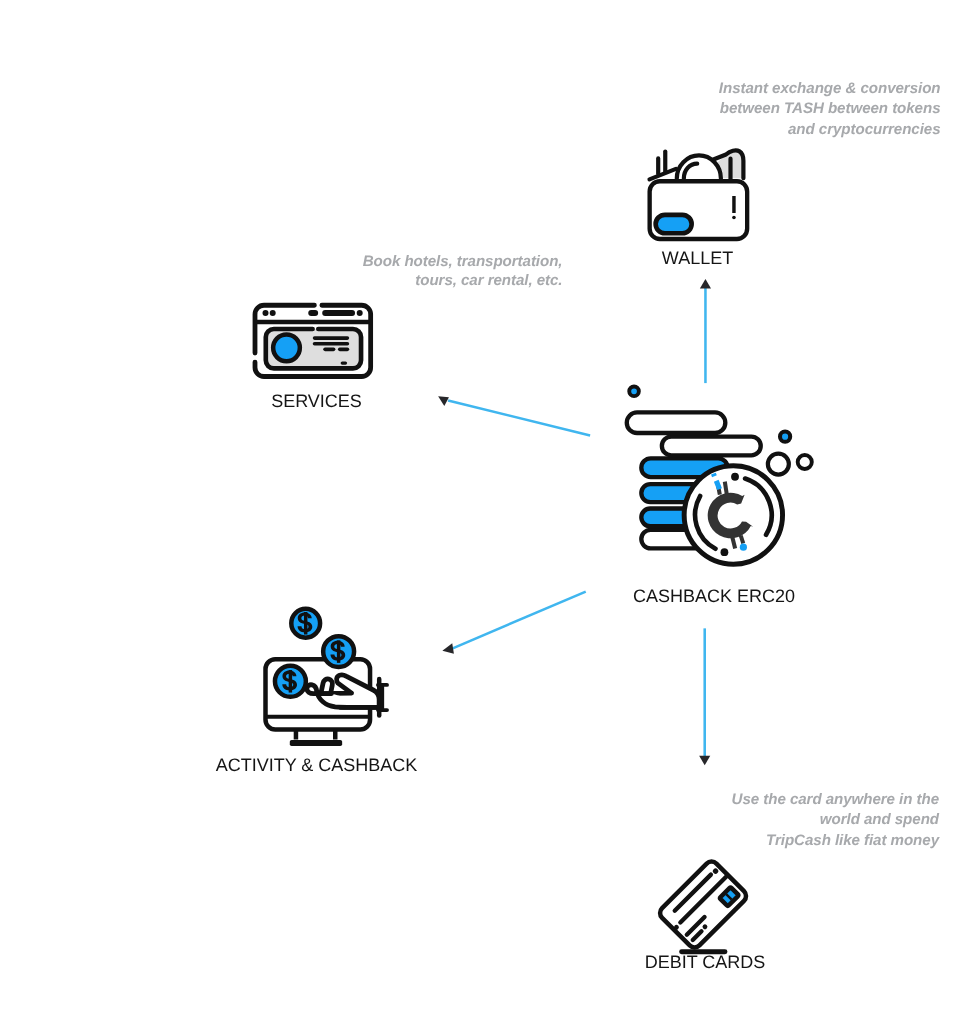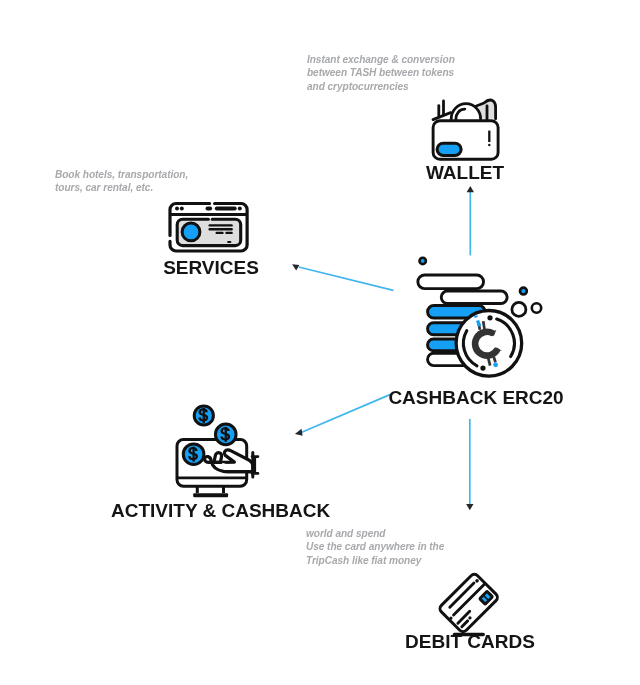--- a/index.html
+++ b/index.html
@@ -1,25 +1,25 @@
 <!DOCTYPE html>
 <html><head>
 <meta charset="utf-8">
 <style>
   html,body{margin:0;padding:0;background:#ffffff;}
   body{width:640px;height:685px;overflow:hidden;
        font-family:"Liberation Sans",sans-serif;
        -webkit-font-smoothing:antialiased;}
   #stage{position:relative;width:640px;height:685px;background:#ffffff;}
-  .cap{position:absolute;text-align:left;font-style:italic;font-weight:700;
+  .cap{position:absolute;text-align:right;font-style:italic;font-weight:700;
        color:#a7a9ac;font-size:10.1px;line-height:13.4px;letter-spacing:-0.05px;
        white-space:nowrap;}
   .cap div{white-space:nowrap;}
-  .lbl{position:absolute;text-align:center;color:#151515;font-size:19px;
-       line-height:19.4px;letter-spacing:0px;white-space:nowrap;font-weight:700;}
+  .lbl{position:absolute;text-align:center;color:#151515;font-size:12px;
+       line-height:19.4px;letter-spacing:0px;white-space:nowrap;font-weight:400;}
   .ico{position:absolute;}
   svg{display:block;}
 
   
   #cap-wallet{left:307px;top:53px;width:320px;}
   #ico-wallet{left:409px;top:94px;}
   #lbl-wallet{left:365px;top:163px;width:200px;}
 
   #cap-services{left:55px;top:168px;width:320px;font-style:italic;}
   #ico-services{left:166px;top:199px;}
@@ -221,22 +221,22 @@
         <circle cx="31.8" cy="15.5" r="9.6" fill="#15a0f5" stroke="#111" stroke-width="3.0"></circle>
         <use href="#dollar-glyph" x="31.8" y="15.5"></use>
       </g>
     </svg>
   </div>
   <div class="lbl" id="lbl-rewards">
     <div>ACTIVITY &amp; CASHBACK</div>
   </div>
 
   <div class="cap" id="cap-debit">
+    <div>Use the card anywhere in the</div>
     <div>world and spend</div>
-    <div>Use the card anywhere in the</div>
     <div>TripCash like fiat money</div>
   </div>
   <div class="ico" id="ico-debit">
     <svg width="80" height="74" viewBox="0 0 80 74" fill="none">
 
       <path d="M24.4 66.5 L53.3 66.5" stroke="#111" stroke-width="3.3" stroke-linecap="round"></path>
       <g transform="translate(38.7,35.0) rotate(-45)">
 
         <rect x="-25.6" y="-17.6" width="51.2" height="35.2" rx="4.6" ry="4.6" fill="#fff" stroke="#111" stroke-width="3.0"></rect>
         <g stroke="#111" stroke-width="2.9" stroke-linecap="round">

